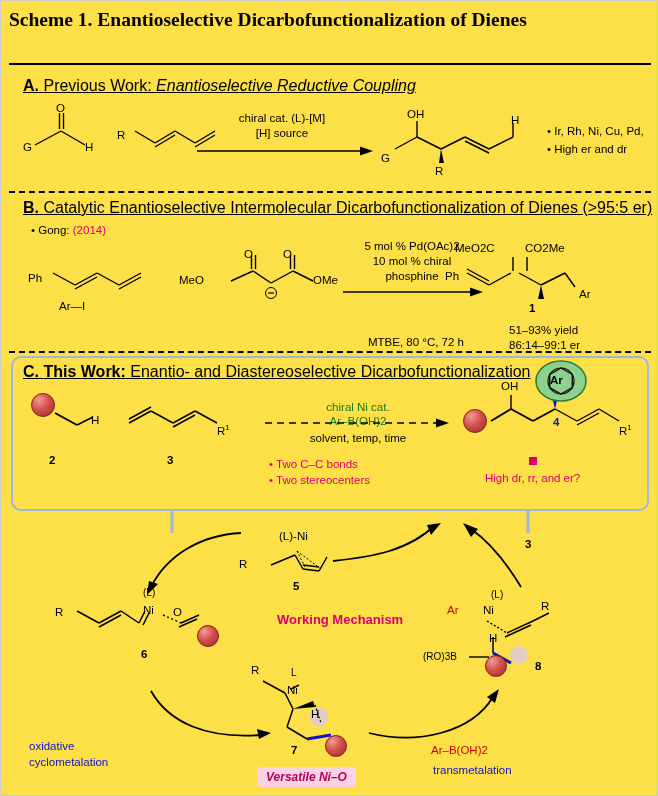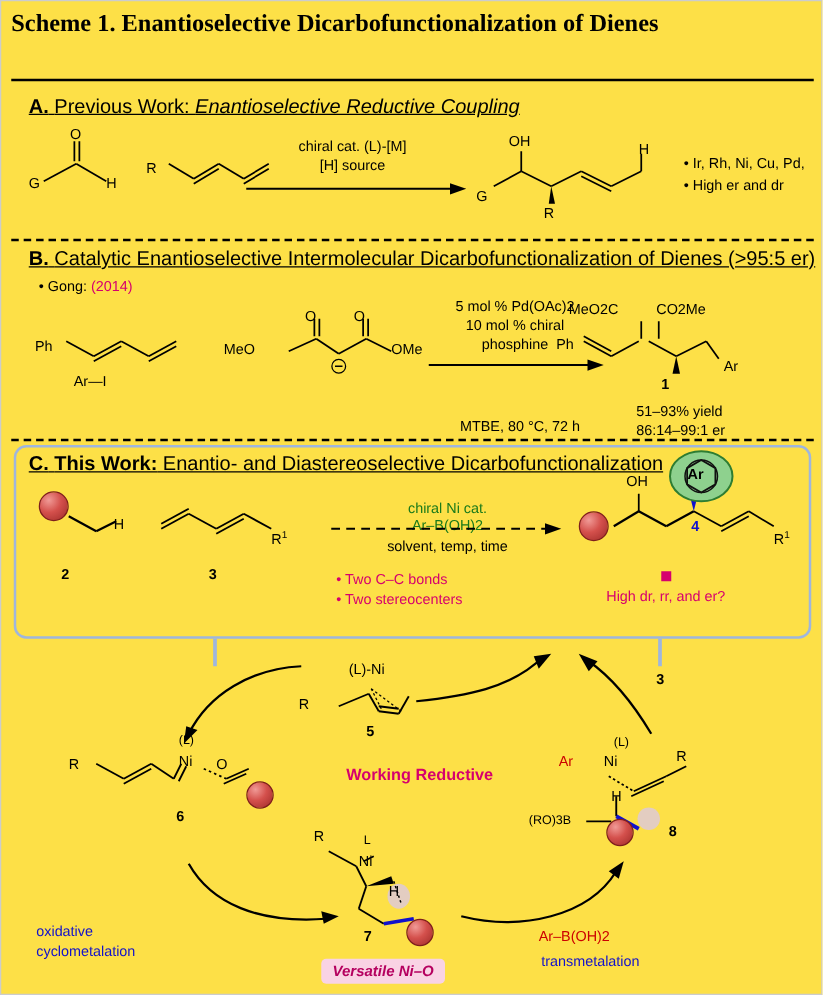--- a/index.html
+++ b/index.html
@@ -324,21 +324,21 @@
       <polygon points="26,9 37.3,15.5 37.3,28.5 26,35 14.7,28.5 14.7,15.5" fill="none" stroke="#111" stroke-width="1.4"></polygon>
     </svg>
   </div>
   <div class="abs t bold" style="left:549px; top:372px;">Ar</div>
 
   <div class="abs" style="left:484px; top:456px; display:flex; align-items:center; gap:6px;flex-direction:column;">
     <span class="sq-marker"></span>
     <span class="t magenta">High dr, rr, and er?</span>
   </div>
 
-  <div class="abs t bold magenta" style="left:276px; top:612px; font-size:13px;">Working Reductive</div>
+  <div class="abs t bold magenta" style="left:276px; top:612px; font-size:13px;">Working Mechanism</div>
 
   <div class="struct" style="left:164px; top:510px;">
     <svg width="14" height="22" viewBox="0 0 14 22">
       <line x1="7" y1="0" x2="7" y2="22" stroke="#9fb6dd" stroke-width="3"></line>
     </svg>
   </div>
   <div class="struct" style="left:520px; top:510px;">
     <svg width="14" height="22" viewBox="0 0 14 22">
       <line x1="7" y1="0" x2="7" y2="22" stroke="#9fb6dd" stroke-width="3"></line>
     </svg>

